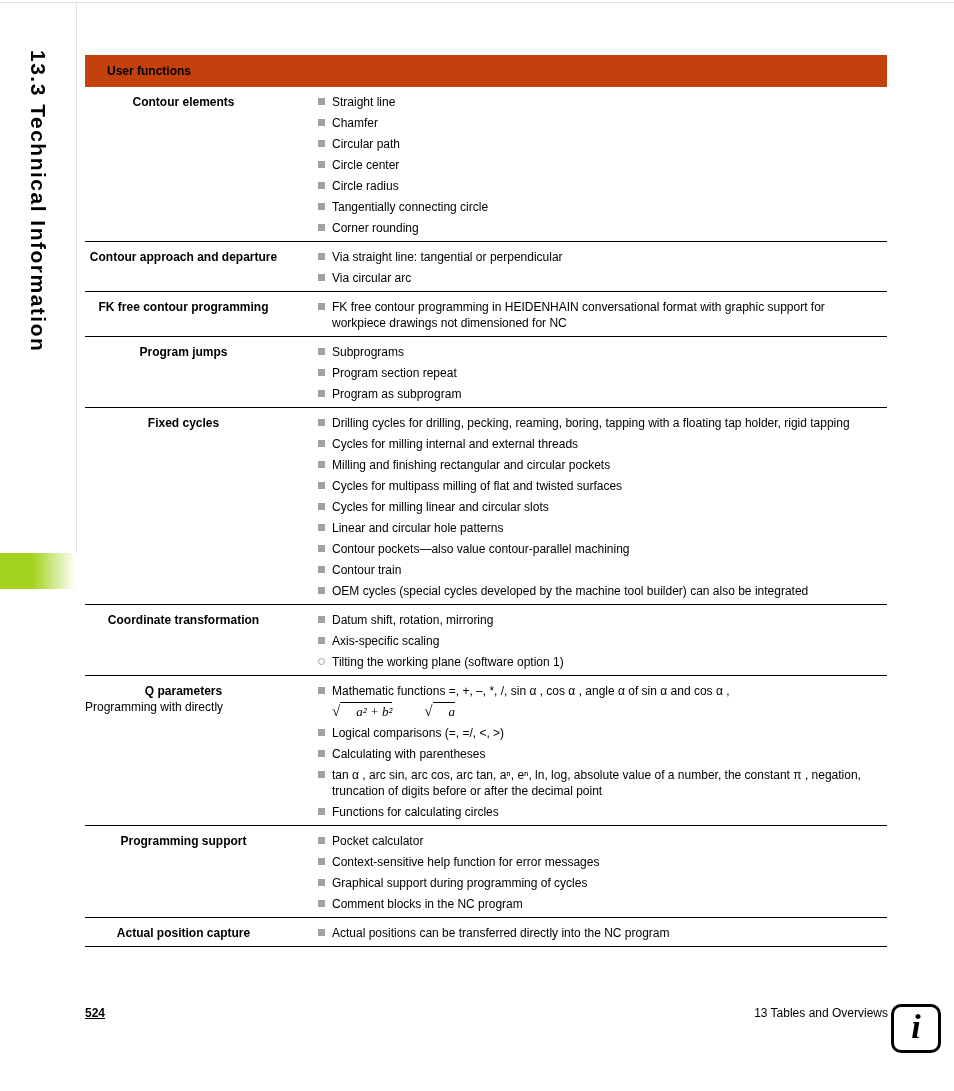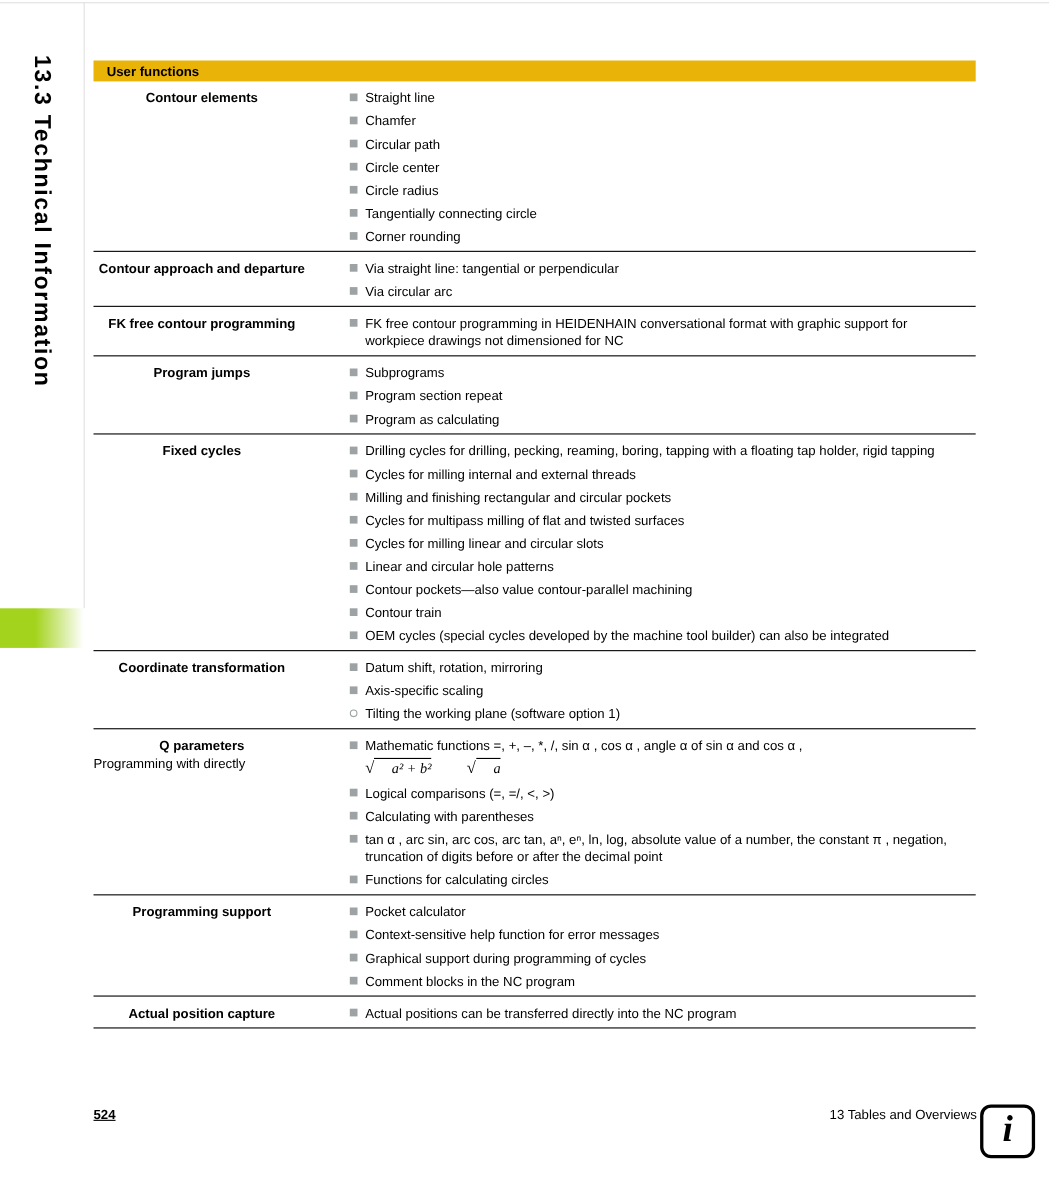--- a/index.html
+++ b/index.html
@@ -22,22 +22,22 @@
     font-weight: bold; font-size: 21px; letter-spacing: 1.5px;
     white-space: nowrap; line-height: 28px;
   }
   .side-tab {
     position: absolute; left: 0; top: 553px; width: 76px; height: 36px;
     background: linear-gradient(90deg, #a3d31d 0%, #a3d31d 42%, #ffffff 100%);
   }
 
   .table { position: absolute; left: 85px; top: 55px; width: 802px; }
   .table-header {
-    height: 19px; display: flex; align-items: center;
-    background: #eab308; font-weight: bold; padding-left: 12px;
+    height: 32px; display: flex; align-items: center;
+    background: #c2410c; font-weight: bold; padding-left: 22px;
   }
   .row { display: flex; border-bottom: 1px solid #000; padding: 7px 0 0 0; }
   .row-label { width: 233px; flex: none; padding-right: 36px; }
   .label-main { font-weight: bold; line-height: 16px; text-align: center; }
   .label-sub { font-weight: normal; line-height: 16px; margin-top: 0px; }
   .row-items { flex: 1; padding-right: 10px; }
   .item { display: flex; align-items: flex-start; line-height: 16px; margin-bottom: 5px; }
   .bullet { flex: none; width: 7px; height: 7px; background: #9da2a4; margin: 4px 7px 0 0; }
   .bullet.circle { background: #fff; border: 1px solid #9da2a4; border-radius: 50%; }
   .item-text { display: block; }
@@ -146,21 +146,21 @@
             <div class="item">
               <span class="bullet"></span>
               <span class="item-text">Subprograms</span>
             </div>
             <div class="item">
               <span class="bullet"></span>
               <span class="item-text">Program section repeat</span>
             </div>
             <div class="item">
               <span class="bullet"></span>
-              <span class="item-text">Program as calculating</span>
+              <span class="item-text">Program as subprogram</span>
             </div>
           </div>
         </div>
         <div class="row">
           <div class="row-label">
             <div class="label-main">Fixed cycles</div>
           </div>
           <div class="row-items">
             <div class="item">
               <span class="bullet"></span>

